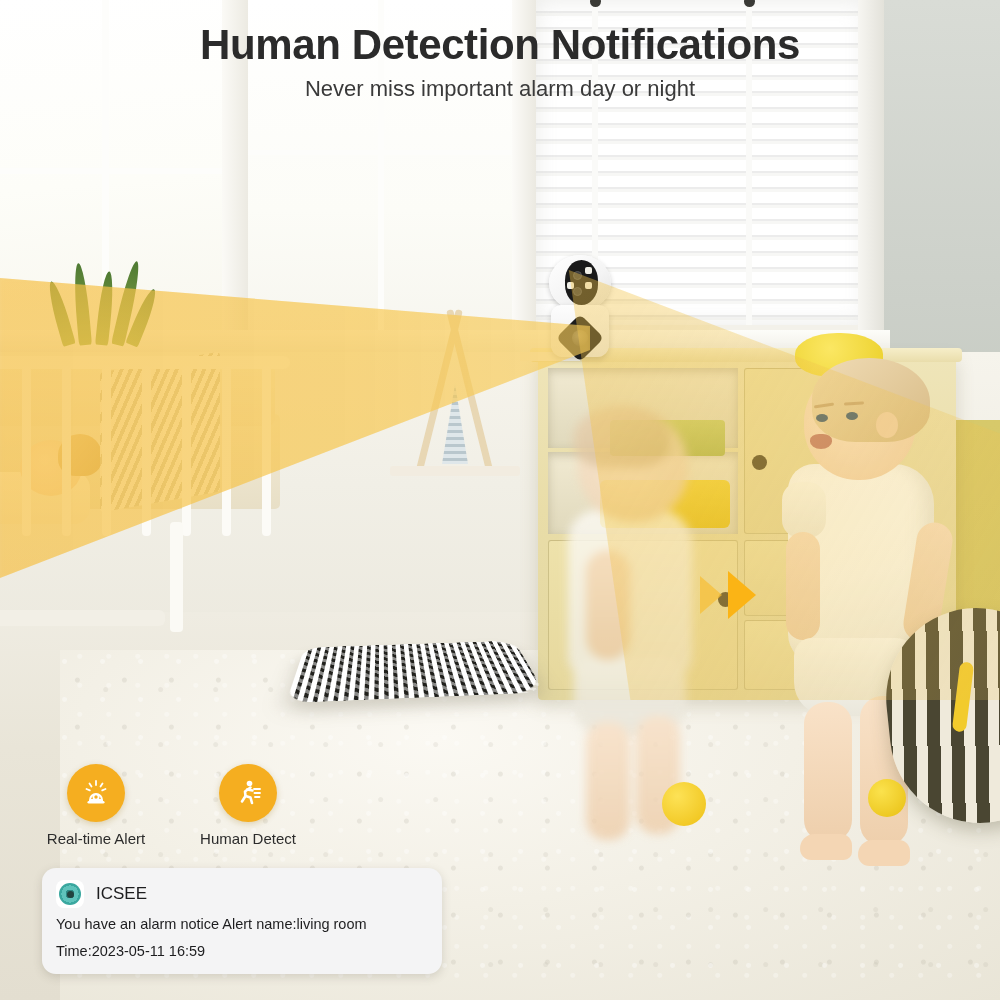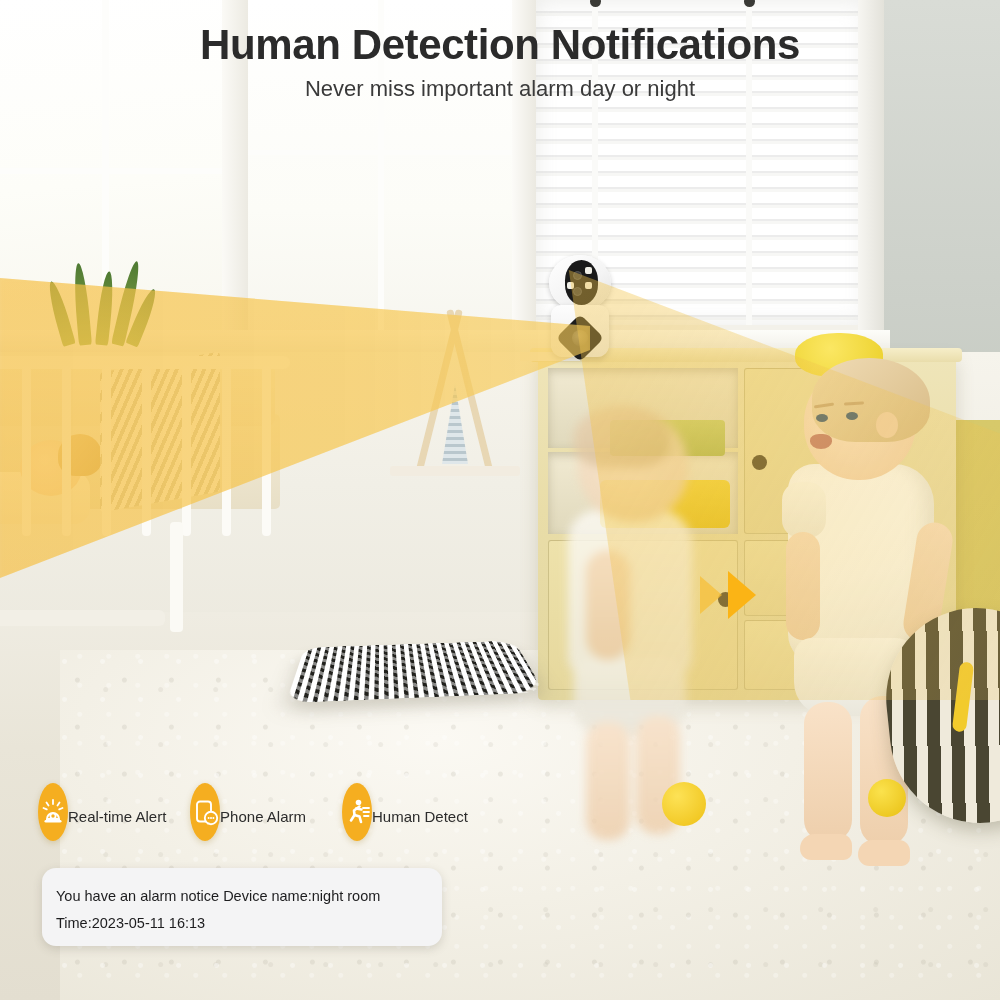--- a/index.html
+++ b/index.html
@@ -361,21 +361,21 @@
     font-size:42px; font-weight:bold; color:#2b2b2b; letter-spacing:-.4px;
     line-height:1.18;
   }
   .subtitle { font-size:22px; color:#3a3a3a; margin-top:6px; }
 
   
   .features {
     position:absolute; left:38px; top:764px; width:420px; height:96px; z-index:45;
     display:flex; gap:36px;
   }
-  .feature { display:flex; align-items:center; width:116px; }
+  .feature { display:flex; flex-direction:column; align-items:center; width:116px; }
   .feature-circle {
     width:58px; height:58px; border-radius:50%;
     background:#f5ae20;
     display:flex; align-items:center; justify-content:center;
     box-shadow:0 2px 6px rgba(150,110,10,.25);
   }
   .feature-label { margin-top:8px; font-size:15px; color:#2c2c2c; white-space:nowrap; }
 
   
   .notif {
@@ -574,50 +574,45 @@
             <line x1="24.5" y1="11" x2="21.2" y2="12.4"></line>
           </g>
           <path d="M9 22 a6 6 0 0 1 12 0 z" fill="none" stroke="#ffffff" stroke-width="2"></path>
           <circle cx="15" cy="19" r="2.6" fill="none" stroke="#ffffff" stroke-width="1.8"></circle>
           <rect x="6.5" y="23" width="17" height="2.6" rx="1.3" fill="#ffffff"></rect>
         </svg>
       </div>
       <div class="feature-label">Real-time Alert</div>
     </div>
 
-    <div class="feature">
-      <div class="feature-circle">
-        <svg width="30" height="30" viewBox="0 0 30 30" aria-hidden="true">
-          <rect x="7" y="4.5" width="14" height="20" rx="3" fill="none" stroke="#ffffff" stroke-width="1.9"></rect>
-          <circle cx="21" cy="21" r="6.2" fill="#f5ae20" stroke="#ffffff" stroke-width="1.9"></circle>
-          <path d="M17.5 25.4 L17.5 27.8 L20 25.8 Z" fill="#ffffff"></path>
-          <circle cx="18.6" cy="21" r="1" fill="#ffffff"></circle>
-          <circle cx="21" cy="21" r="1" fill="#ffffff"></circle>
-          <circle cx="23.4" cy="21" r="1" fill="#ffffff"></circle>
-        </svg>
-      </div>
-      <div class="feature-label">Phone Alarm</div>
-    </div>
 
     <div class="feature">
       <div class="feature-circle">
         <svg width="30" height="30" viewBox="0 0 30 30" aria-hidden="true">
           <circle cx="16.5" cy="5.5" r="2.8" fill="#ffffff"></circle>
           <path d="M17.5 9.5 L12 13.5 L12.5 18 L9 23.5" stroke="#ffffff" stroke-width="2.6" fill="none" stroke-linecap="round" stroke-linejoin="round"></path>
           <path d="M12.5 18 L17.5 19.5 L19 25" stroke="#ffffff" stroke-width="2.6" fill="none" stroke-linecap="round" stroke-linejoin="round"></path>
           <path d="M14 11.5 L19.5 12.5" stroke="#ffffff" stroke-width="2.4" fill="none" stroke-linecap="round"></path>
           <g stroke="#ffffff" stroke-width="1.9" stroke-linecap="round">
             <line x1="21" y1="11" x2="27" y2="11"></line>
             <line x1="21.5" y1="15" x2="27" y2="15"></line>
             <line x1="22" y1="19" x2="26.5" y2="19"></line>
           </g>
         </svg>
       </div>
       <div class="feature-label">Human Detect</div>
     </div>
   </div>
 
   <div class="notif">
-    <div class="notif-line">You have an alarm notice Device name:night room</div>
-    <div class="notif-line">Time:2023-05-11 16:13</div>
+    <div class="notif-head">
+      <div class="notif-app-icon">
+        <div class="eye-outer">
+            <div class="eye-pupil"></div>
+          </div>
+      </div>
+      <div class="notif-app-name">ICSEE</div>
+    </div>
+    <div class="notif-line">You have an alarm notice Alert name:living room</div>
+    <div class="notif-line">Time:2023-05-11 16:59</div>
   </div>
 
 </div>
 
 </body></html>

